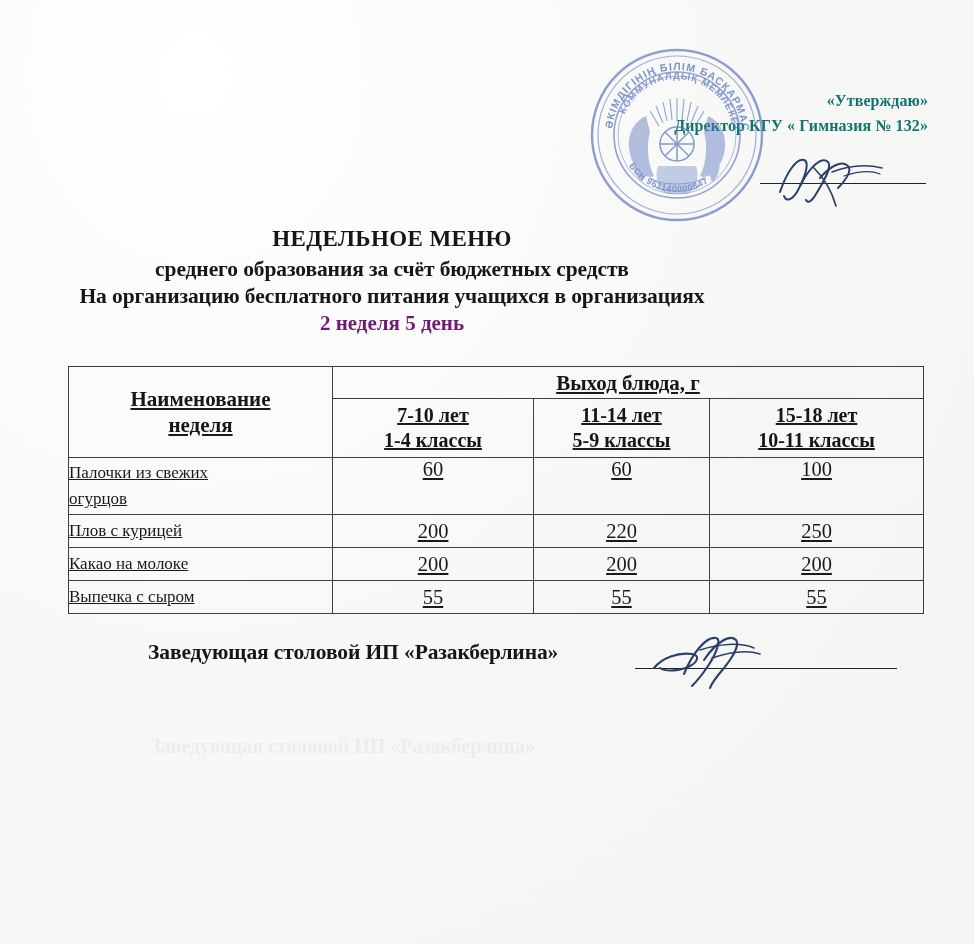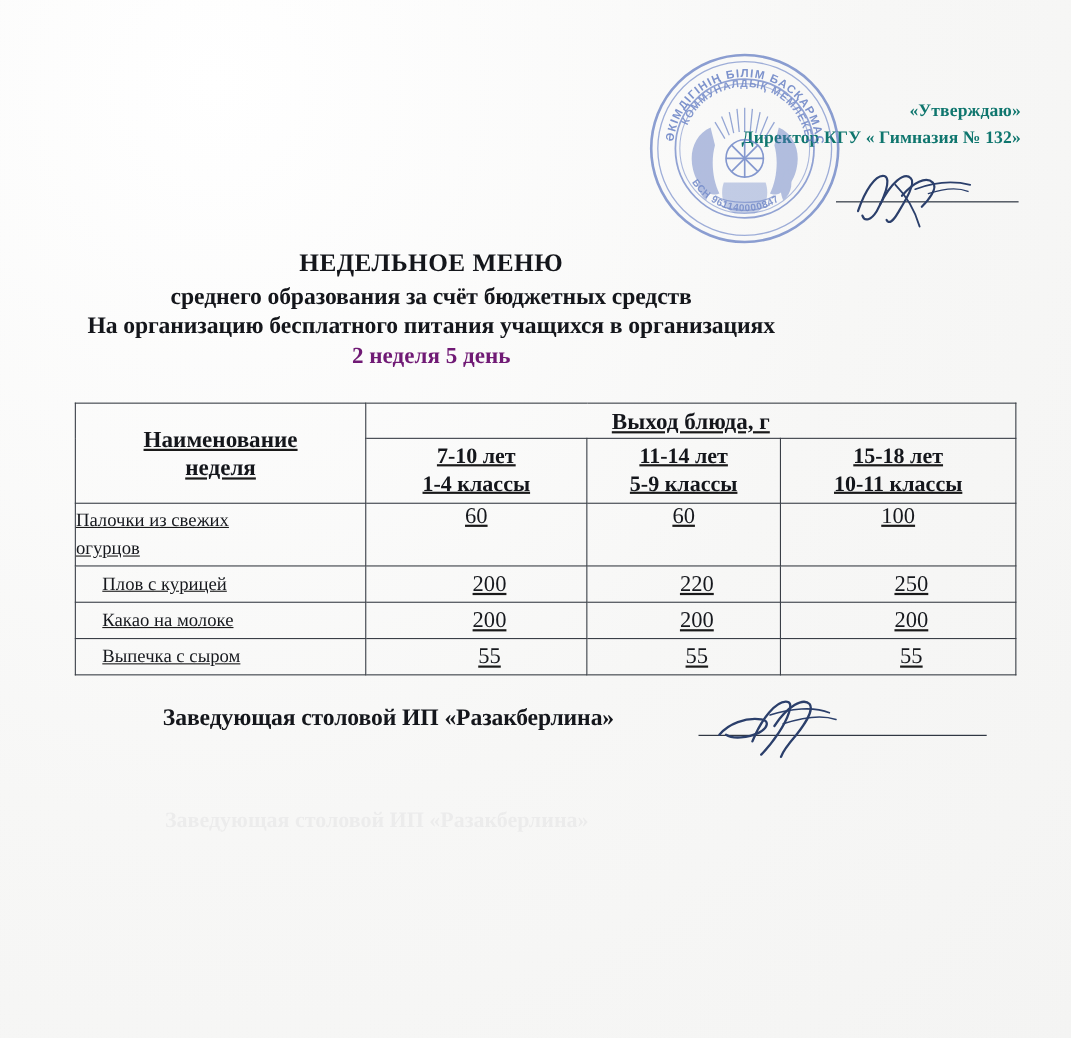--- a/index.html
+++ b/index.html
@@ -177,21 +177,21 @@
   }
   td.val {
     font-size: 20.5px;
     text-align: center;
     color: #17191e;
     vertical-align: top;
     padding-top: 5px;
   }
   tr.r-tall td { height: 56px; }
   tr.r-tall td.val { vertical-align: top; }
-  tr.r-norm td { height: 32px; padding-left: 24px; }
+  tr.r-norm td { height: 32px; }
   tr.r-norm td.val { vertical-align: middle; padding-top: 0; }
 
   
   .footer-row {
     position: absolute;
     left: 148px;
     top: 640px;
     width: 790px;
     height: 40px;
   }

